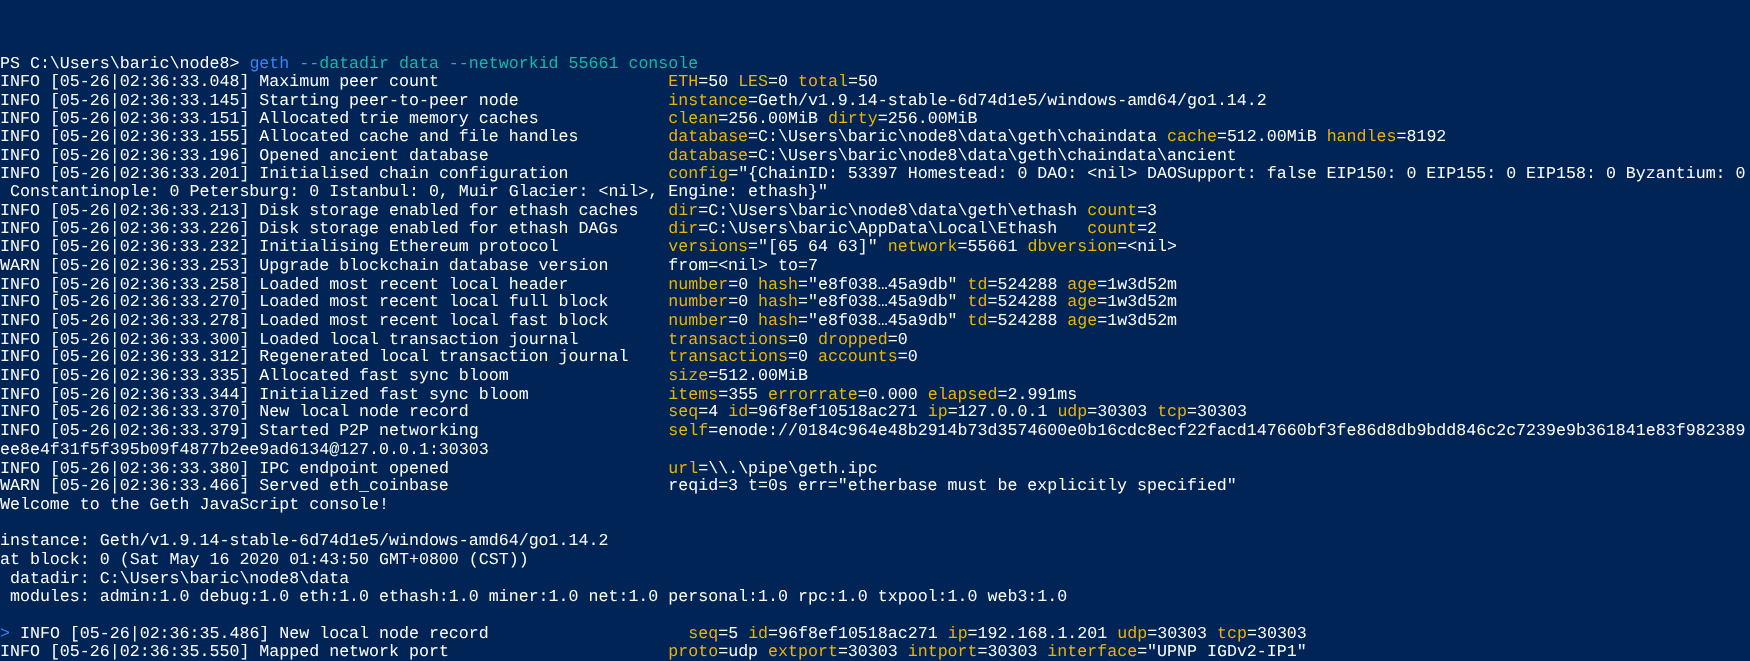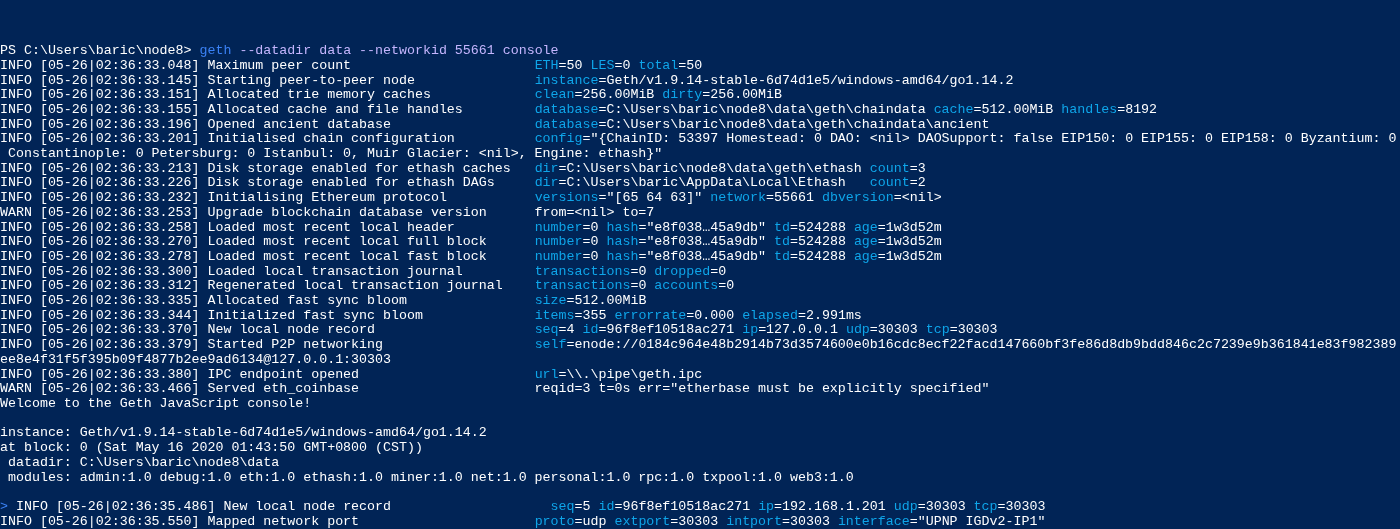--- a/index.html
+++ b/index.html
@@ -1,21 +1,21 @@
 <!DOCTYPE html>
 <html><head>
 <meta charset="utf-8">
 <style>
   html,body{margin:0;padding:0;background:#012456;color:#eee;}
   body{font-family:"Consolas","Courier New",monospace;font-size:13.3px;line-height:14.7px;white-space:pre;overflow:hidden;width:1400px;height:529px;}
   .w{color:#fff}         
   .y{color:#3b82f6}      
   .grn{color:#ffffff}    
-  .dgrn{color:#0ea5e9}   
-  .gr{color:#c4b5fd}        
+  .dgrn{color:#eab308}   
+  .gr{color:#14b8a6}        
   .line{display:block}
 </style>
 </head>
 <body>
 
 
 <div id="wrap"><span class="line"><span class="w">PS C:\Users\baric\node8&gt; </span><span class="y">geth</span><span class="gr"> --datadir data --networkid 55661 console</span></span><span class="line"><span class="grn">INFO </span><span class="w">[05-26|02:36:33.048] Maximum peer count                       </span><span class="dgrn">ETH</span><span class="w">=50 </span><span class="dgrn">LES</span><span class="w">=0 </span><span class="dgrn">total</span><span class="w">=50</span></span><span class="line"><span class="grn">INFO </span><span class="w">[05-26|02:36:33.145] Starting peer-to-peer node               </span><span class="dgrn">instance</span><span class="w">=Geth/v1.9.14-stable-6d74d1e5/windows-amd64/go1.14.2</span></span><span class="line"><span class="grn">INFO </span><span class="w">[05-26|02:36:33.151] Allocated trie memory caches             </span><span class="dgrn">clean</span><span class="w">=256.00MiB </span><span class="dgrn">dirty</span><span class="w">=256.00MiB</span></span><span class="line"><span class="grn">INFO </span><span class="w">[05-26|02:36:33.155] Allocated cache and file handles         </span><span class="dgrn">database</span><span class="w">=C:\Users\baric\node8\data\geth\chaindata </span><span class="dgrn">cache</span><span class="w">=512.00MiB </span><span class="dgrn">handles</span><span class="w">=8192</span></span><span class="line"><span class="grn">INFO </span><span class="w">[05-26|02:36:33.196] Opened ancient database                  </span><span class="dgrn">database</span><span class="w">=C:\Users\baric\node8\data\geth\chaindata\ancient</span></span><span class="line"><span class="grn">INFO </span><span class="w">[05-26|02:36:33.201] Initialised chain configuration          </span><span class="dgrn">config</span><span class="w">="{ChainID: 53397 Homestead: 0 DAO: &lt;nil&gt; DAOSupport: false EIP150: 0 EIP155: 0 EIP158: 0 Byzantium: 0</span></span><span class="line"><span class="w"> Constantinople: 0 Petersburg: 0 Istanbul: 0, Muir Glacier: &lt;nil&gt;, Engine: ethash}"</span></span><span class="line"><span class="grn">INFO </span><span class="w">[05-26|02:36:33.213] Disk storage enabled for ethash caches   </span><span class="dgrn">dir</span><span class="w">=C:\Users\baric\node8\data\geth\ethash </span><span class="dgrn">count</span><span class="w">=3</span></span><span class="line"><span class="grn">INFO </span><span class="w">[05-26|02:36:33.226] Disk storage enabled for ethash DAGs     </span><span class="dgrn">dir</span><span class="w">=C:\Users\baric\AppData\Local\Ethash   </span><span class="dgrn">count</span><span class="w">=2</span></span><span class="line"><span class="grn">INFO </span><span class="w">[05-26|02:36:33.232] Initialising Ethereum protocol           </span><span class="dgrn">versions</span><span class="w">="[65 64 63]" </span><span class="dgrn">network</span><span class="w">=55661 </span><span class="dgrn">dbversion</span><span class="w">=&lt;nil&gt;</span></span><span class="line"><span class="w">WARN [05-26|02:36:33.253] Upgrade blockchain database version      from=&lt;nil&gt; to=7</span></span><span class="line"><span class="grn">INFO </span><span class="w">[05-26|02:36:33.258] Loaded most recent local header          </span><span class="dgrn">number</span><span class="w">=0 </span><span class="dgrn">hash</span><span class="w">="e8f038…45a9db" </span><span class="dgrn">td</span><span class="w">=524288 </span><span class="dgrn">age</span><span class="w">=1w3d52m</span></span><span class="line"><span class="grn">INFO </span><span class="w">[05-26|02:36:33.270] Loaded most recent local full block      </span><span class="dgrn">number</span><span class="w">=0 </span><span class="dgrn">hash</span><span class="w">="e8f038…45a9db" </span><span class="dgrn">td</span><span class="w">=524288 </span><span class="dgrn">age</span><span class="w">=1w3d52m</span></span><span class="line"><span class="grn">INFO </span><span class="w">[05-26|02:36:33.278] Loaded most recent local fast block      </span><span class="dgrn">number</span><span class="w">=0 </span><span class="dgrn">hash</span><span class="w">="e8f038…45a9db" </span><span class="dgrn">td</span><span class="w">=524288 </span><span class="dgrn">age</span><span class="w">=1w3d52m</span></span><span class="line"><span class="grn">INFO </span><span class="w">[05-26|02:36:33.300] Loaded local transaction journal         </span><span class="dgrn">transactions</span><span class="w">=0 </span><span class="dgrn">dropped</span><span class="w">=0</span></span><span class="line"><span class="grn">INFO </span><span class="w">[05-26|02:36:33.312] Regenerated local transaction journal    </span><span class="dgrn">transactions</span><span class="w">=0 </span><span class="dgrn">accounts</span><span class="w">=0</span></span><span class="line"><span class="grn">INFO </span><span class="w">[05-26|02:36:33.335] Allocated fast sync bloom                </span><span class="dgrn">size</span><span class="w">=512.00MiB</span></span><span class="line"><span class="grn">INFO </span><span class="w">[05-26|02:36:33.344] Initialized fast sync bloom              </span><span class="dgrn">items</span><span class="w">=355 </span><span class="dgrn">errorrate</span><span class="w">=0.000 </span><span class="dgrn">elapsed</span><span class="w">=2.991ms</span></span><span class="line"><span class="grn">INFO </span><span class="w">[05-26|02:36:33.370] New local node record                    </span><span class="dgrn">seq</span><span class="w">=4 </span><span class="dgrn">id</span><span class="w">=96f8ef10518ac271 </span><span class="dgrn">ip</span><span class="w">=127.0.0.1 </span><span class="dgrn">udp</span><span class="w">=30303 </span><span class="dgrn">tcp</span><span class="w">=30303</span></span><span class="line"><span class="grn">INFO </span><span class="w">[05-26|02:36:33.379] Started P2P networking                   </span><span class="dgrn">self</span><span class="w">=enode://0184c964e48b2914b73d3574600e0b16cdc8ecf22facd147660bf3fe86d8db9bdd846c2c7239e9b361841e83f982389</span></span><span class="line"><span class="w">ee8e4f31f5f395b09f4877b2ee9ad6134@127.0.0.1:30303</span></span><span class="line"><span class="grn">INFO </span><span class="w">[05-26|02:36:33.380] IPC endpoint opened                      </span><span class="dgrn">url</span><span class="w">=\\.\pipe\geth.ipc</span></span><span class="line"><span class="w">WARN [05-26|02:36:33.466] Served eth_coinbase                      reqid=3 t=0s err="etherbase must be explicitly specified"</span></span><span class="line"><span class="w">Welcome to the Geth JavaScript console!</span></span><span class="line"><span class="w"> </span></span><span class="line"><span class="w">instance: Geth/v1.9.14-stable-6d74d1e5/windows-amd64/go1.14.2</span></span><span class="line"><span class="w">at block: 0 (Sat May 16 2020 01:43:50 GMT+0800 (CST))</span></span><span class="line"><span class="w"> datadir: C:\Users\baric\node8\data</span></span><span class="line"><span class="w"> modules: admin:1.0 debug:1.0 eth:1.0 ethash:1.0 miner:1.0 net:1.0 personal:1.0 rpc:1.0 txpool:1.0 web3:1.0</span></span><span class="line"><span class="w"> </span></span><span class="line"><span class="y">&gt; </span><span class="grn">INFO </span><span class="w">[05-26|02:36:35.486] New local node record                    </span><span class="dgrn">seq</span><span class="w">=5 </span><span class="dgrn">id</span><span class="w">=96f8ef10518ac271 </span><span class="dgrn">ip</span><span class="w">=192.168.1.201 </span><span class="dgrn">udp</span><span class="w">=30303 </span><span class="dgrn">tcp</span><span class="w">=30303</span></span><span class="line"><span class="grn">INFO </span><span class="w">[05-26|02:36:35.550] Mapped network port                      </span><span class="dgrn">proto</span><span class="w">=udp </span><span class="dgrn">extport</span><span class="w">=30303 </span><span class="dgrn">intport</span><span class="w">=30303 </span><span class="dgrn">interface</span><span class="w">="UPNP IGDv2-IP1"</span></span></div>
 
 
 

